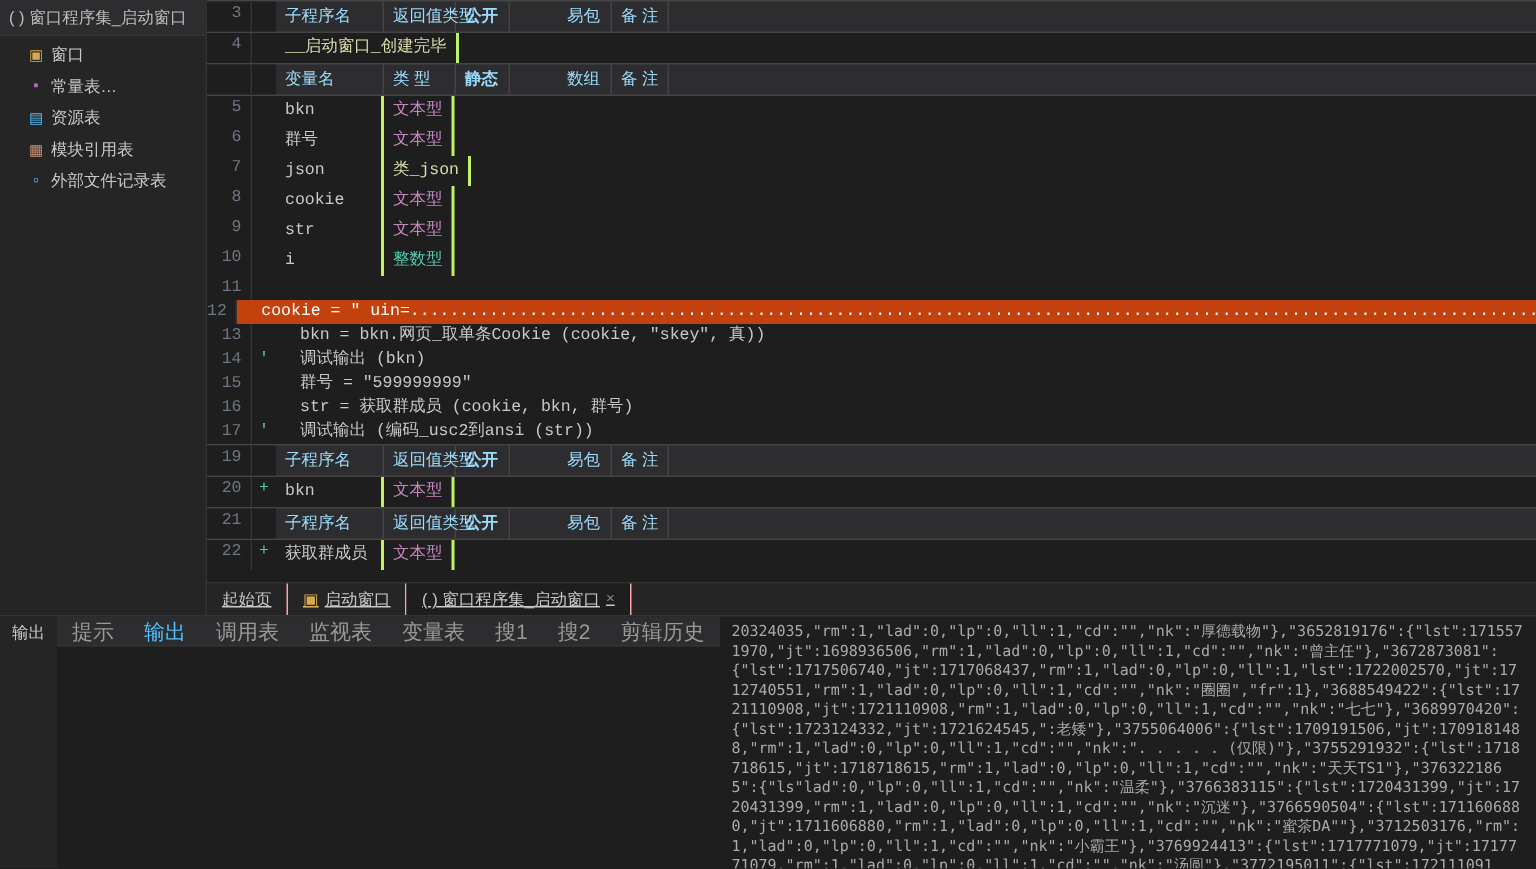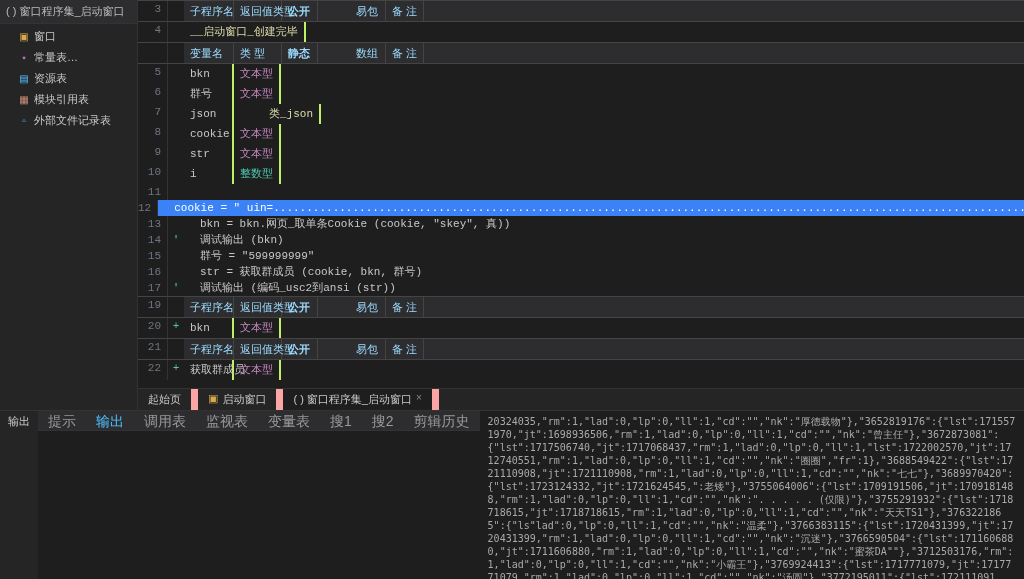--- a/index.html
+++ b/index.html
@@ -103,41 +103,42 @@
   padding: 2px 6px;
   color: #9cdcfe;
   font-family: "Microsoft YaHei", sans-serif;
 }
 .var-row .code-cell {
   border-right: 2px solid #bef264;
   padding: 2px 6px;
 }
 .type-text { color: #c586c0; }
 .type-int { color: #4ec9b0; }
-.type-json { color: #dcdcaa; margin-left: 29px; }
+.type-json { color: #dcdcaa; }
 .highlight-row {
-  background: #3b82f6;
+  background: #c2410c;
 }
 .highlight-row .code-cell { color: #fff; }
 
 .tab-bar {
   display: flex;
   background: #252526;
   border-top: 1px solid #333;
   height: 22px;
   align-items: center;
   font-size: 11px;
 }
 .tab {
   padding: 3px 10px;
-  border-right: 7px solid #fca5a5;
+  border-right: 1px solid #fca5a5;
   cursor: pointer;
   display: flex;
-  align-items: flex-start;
+  align-items: center;
   gap: 4px;
+  text-decoration: underline;
 }
 .tab.active { background: #1e1e1e; }
 .tab-close { color: #888; font-size: 10px; }
 
 .output-panel {
   flex: 1;
   background: #1e1e1e;
   border-top: 1px solid #333;
   display: flex;
   flex-direction: row;
@@ -165,21 +166,21 @@
 .output-body {
   flex: 1;
   padding: 4px 8px;
   font-family: Consolas, monospace;
   font-size: 10px;
   color: #aaa;
   overflow: hidden;
   word-break: break-all;
   line-height: 13px;
 }
-.col-w1 { width: 50px; }
+.col-w1 { width: 72px; }
 .col-w2 { width: 48px; }
 .col-w3 { width: 36px; font-weight: bold; }
 .col-w4 { width: 36px; margin-left: 32px; }
 </style>
 </head>
 <body>
 
 <div class="main-area">
   <div class="sidebar">
     <div class="sidebar-header">( ) 窗口程序集_启动窗口</div>

